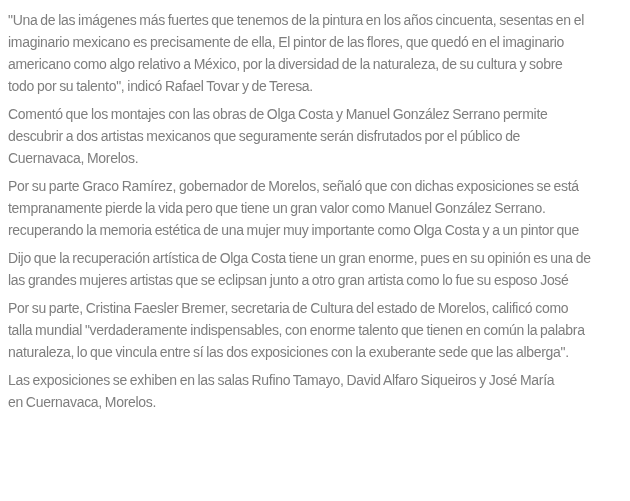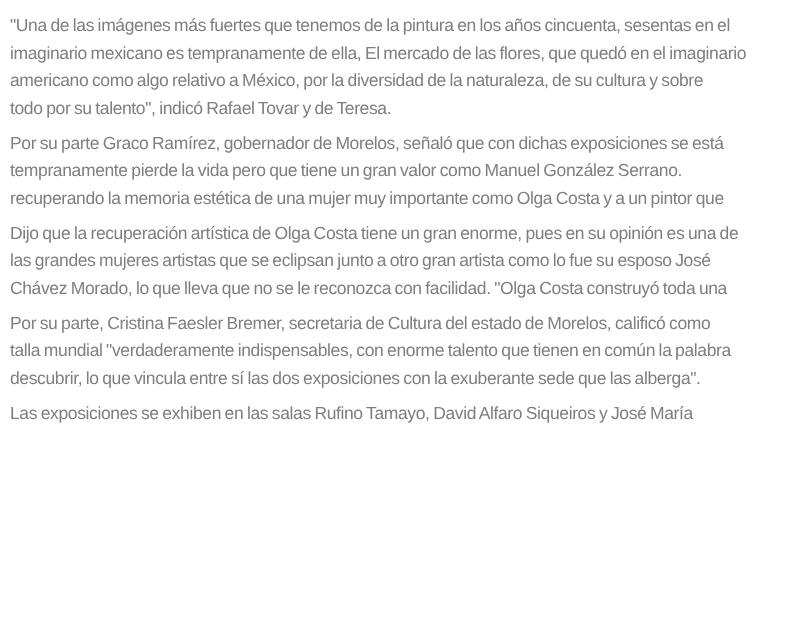--- a/index.html
+++ b/index.html
@@ -35,36 +35,41 @@
       white-space: nowrap;
     }
   </style>
 </head>
 <body>
 
 <div class="article-page">
   <div>
       <p class="para">
         <span class="line">"Una de las imágenes más fuertes que tenemos de la pintura en los años cincuenta, sesentas en el</span>
-        <span class="line">imaginario mexicano es tempranamente de ella, El mercado de las flores, que quedó en el imaginario</span>
+        <span class="line">imaginario mexicano es precisamente de ella, El pintor de las flores, que quedó en el imaginario</span>
         <span class="line">americano como algo relativo a México, por la diversidad de la naturaleza, de su cultura y sobre</span>
         <span class="line">todo por su talento", indicó Rafael Tovar y de Teresa.</span>
+      </p>
+      <p class="para">
+        <span class="line">Comentó que los montajes con las obras de Olga Costa y Manuel González Serrano permite</span>
+        <span class="line">descubrir a dos artistas mexicanos que seguramente serán disfrutados por el público de</span>
+        <span class="line">Cuernavaca, Morelos.</span>
       </p>
       <p class="para">
         <span class="line">Por su parte Graco Ramírez, gobernador de Morelos, señaló que con dichas exposiciones se está</span>
         <span class="line">tempranamente pierde la vida pero que tiene un gran valor como Manuel González Serrano.</span>
         <span class="line">recuperando la memoria estética de una mujer muy importante como Olga Costa y a un pintor que</span>
       </p>
       <p class="para">
         <span class="line">Dijo que la recuperación artística de Olga Costa tiene un gran enorme, pues en su opinión es una de</span>
         <span class="line">las grandes mujeres artistas que se eclipsan junto a otro gran artista como lo fue su esposo José</span>
-        <span class="line">Chávez Morado, lo que lleva que no se le reconozca con facilidad. "Olga Costa construyó toda una</span>
       </p>
       <p class="para">
         <span class="line">Por su parte, Cristina Faesler Bremer, secretaria de Cultura del estado de Morelos, calificó como</span>
         <span class="line">talla mundial "verdaderamente indispensables, con enorme talento que tienen en común la palabra</span>
-        <span class="line">descubrir, lo que vincula entre sí las dos exposiciones con la exuberante sede que las alberga".</span>
+        <span class="line">naturaleza, lo que vincula entre sí las dos exposiciones con la exuberante sede que las alberga".</span>
       </p>
       <p class="para">
         <span class="line">Las exposiciones se exhiben en las salas Rufino Tamayo, David Alfaro Siqueiros y José María</span>
+        <span class="line">en Cuernavaca, Morelos.</span>
       </p>
     </div>
 </div>
 
 </body></html>

